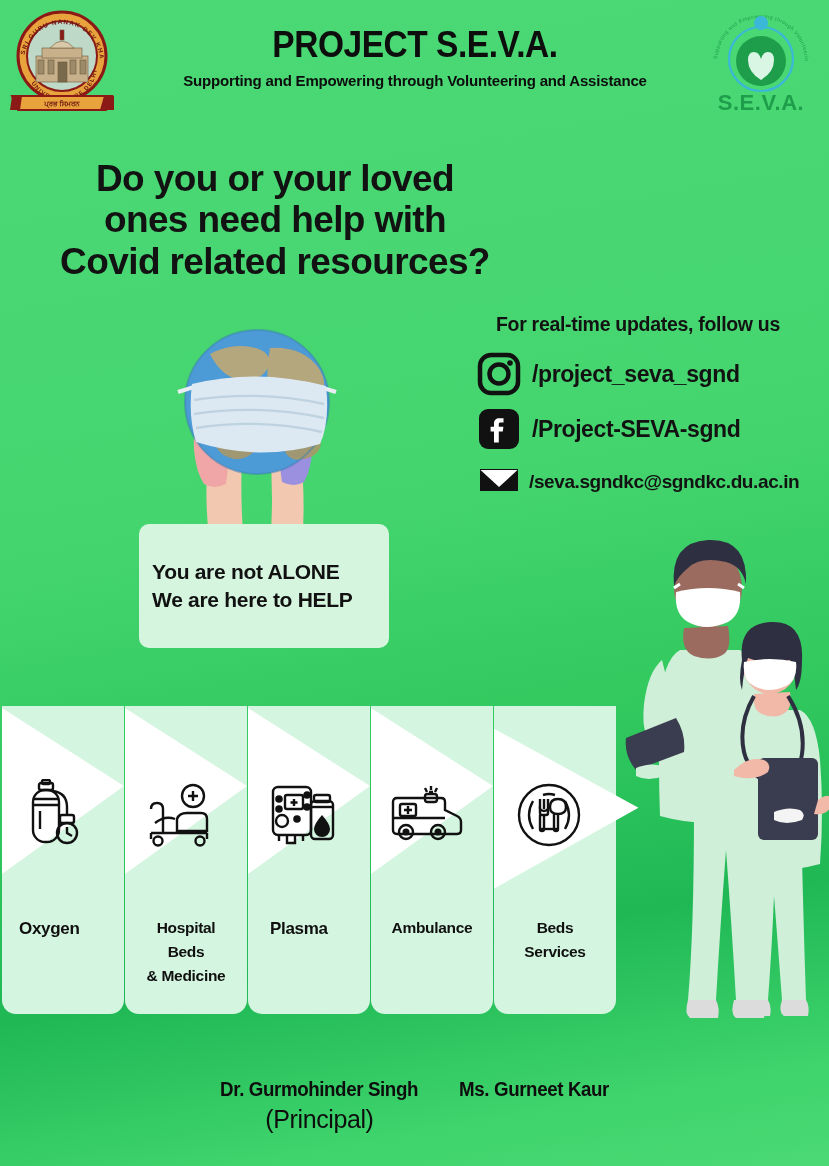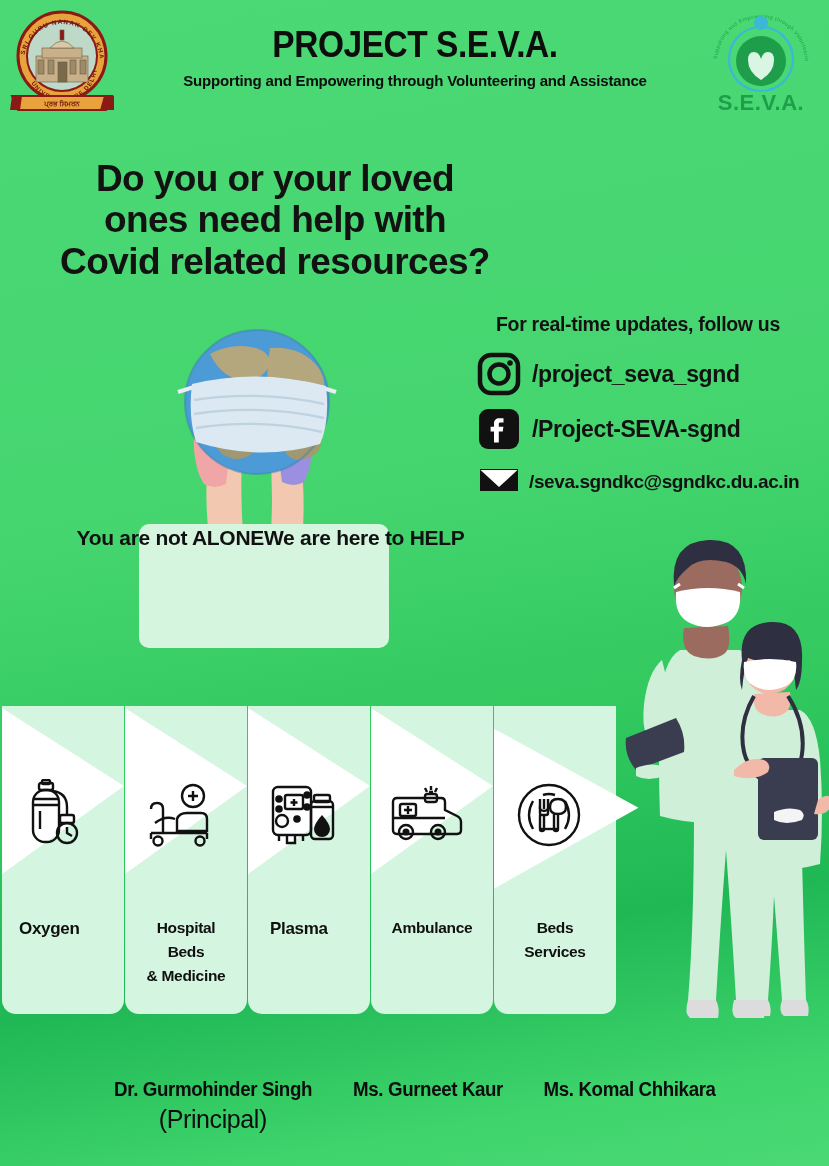--- a/index.html
+++ b/index.html
@@ -61,21 +61,21 @@
   }
   .social-handle.small { font-size: 19px; margin-left: 8px; }
 
   
   .globe-scene { position: absolute; left: 150px; top: 320px; width: 215px; height: 225px; }
 
   
   .message-card {
     position: absolute; left: 139px; top: 524px; width: 250px; height: 124px;
     background: #D6F5DF; border-radius: 10px;
-    display: flex; flex-direction: row; justify-content: center;
+    display: flex; flex-direction: column; justify-content: center;
     padding-left: 13px;
   }
   .message-line {
     font-size: 21px; font-weight: bold; color: #111; line-height: 1.32;
     letter-spacing: -0.3px; white-space: nowrap;
   }
 
   
   .nurses { position: absolute; left: 618px; top: 500px; width: 215px; height: 530px; }
 
@@ -439,19 +439,16 @@
 
   <div class="footer">
     <div class="footer-names">
       <div class="footer-person">
         <div class="footer-name">Dr. Gurmohinder Singh</div>
         <div class="footer-role">(Principal)</div>
       </div>
       <div class="footer-person">
         <div class="footer-name">Ms. Gurneet Kaur</div>
       </div>
-      <div class="footer-person">
-        <div class="footer-name">Ms. Komal Chhikara</div>
-      </div>
     </div>
   </div>
 
 </div>
 
 </body></html>

